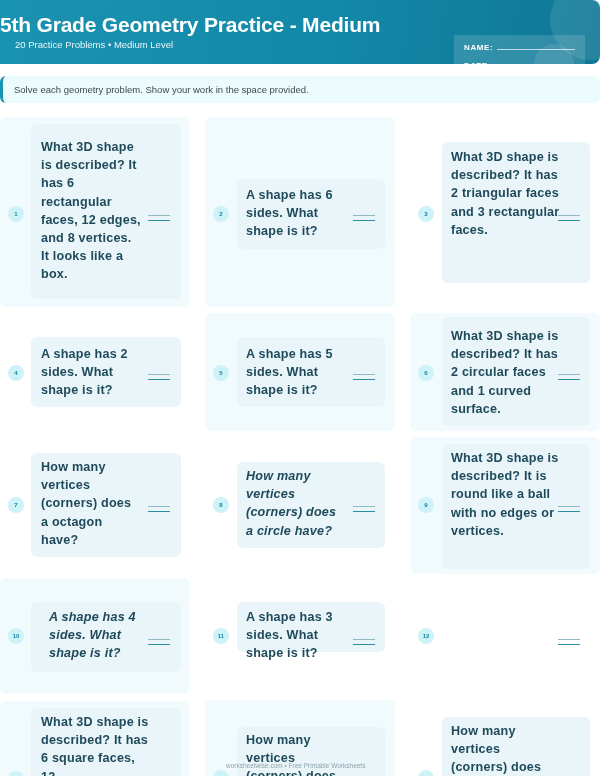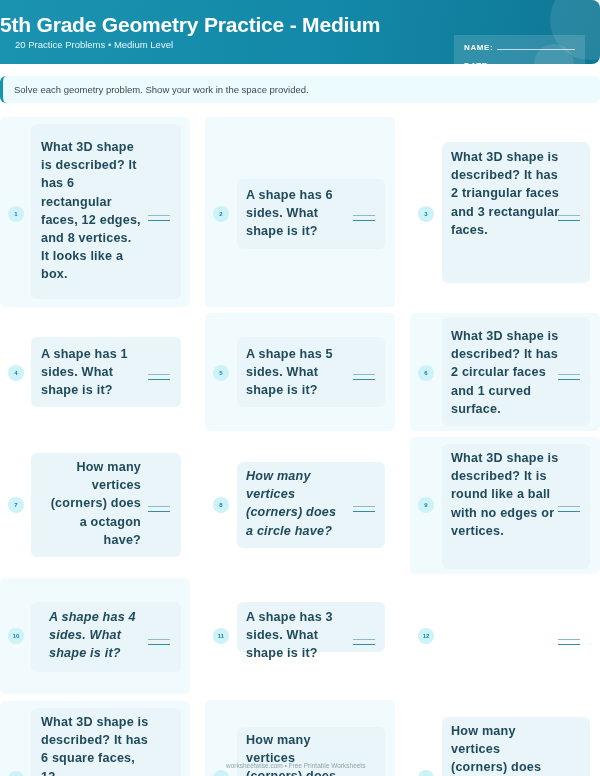--- a/index.html
+++ b/index.html
@@ -110,29 +110,29 @@
   </div>
   <div class="ans" style="left:148px;top:98px;">
       <div class="l1"></div>
       <div class="l2"></div>
     </div>
 </div>
 
 <div class="card" style="left:0;top:313px;width:190px;height:118px;background:#ffffff;">
   <div class="num" style="left:8px;top:52px;">4</div>
   <div class="qbox" style="left:31px;top:24px;width:150px;height:70px;">
-    <div class="qtext" style="left:10px;top:8px;width:110px;">A shape has 1 sides. What shape is it?</div>
-  </div>
-  <div class="ans" style="left:148px;top:61px;">
-      <div class="l1"></div>
-      <div class="l2"></div>
-    </div>
-</div>
-
-<div class="card" style="left:0;top:437px;width:190px;height:133px;background:#ffffff;text-align:right;">
+    <div class="qtext" style="left:10px;top:8px;width:110px;">A shape has 2 sides. What shape is it?</div>
+  </div>
+  <div class="ans" style="left:148px;top:61px;">
+      <div class="l1"></div>
+      <div class="l2"></div>
+    </div>
+</div>
+
+<div class="card" style="left:0;top:437px;width:190px;height:133px;background:#ffffff;">
   <div class="num" style="left:8px;top:60px;">7</div>
   <div class="qbox" style="left:31px;top:16px;width:150px;height:104px;">
     <div class="qtext" style="left:10px;top:5px;width:100px;">How many vertices (corners) does a octagon have?</div>
   </div>
   <div class="ans" style="left:148px;top:69px;">
       <div class="l1"></div>
       <div class="l2"></div>
     </div>
 </div>
 

